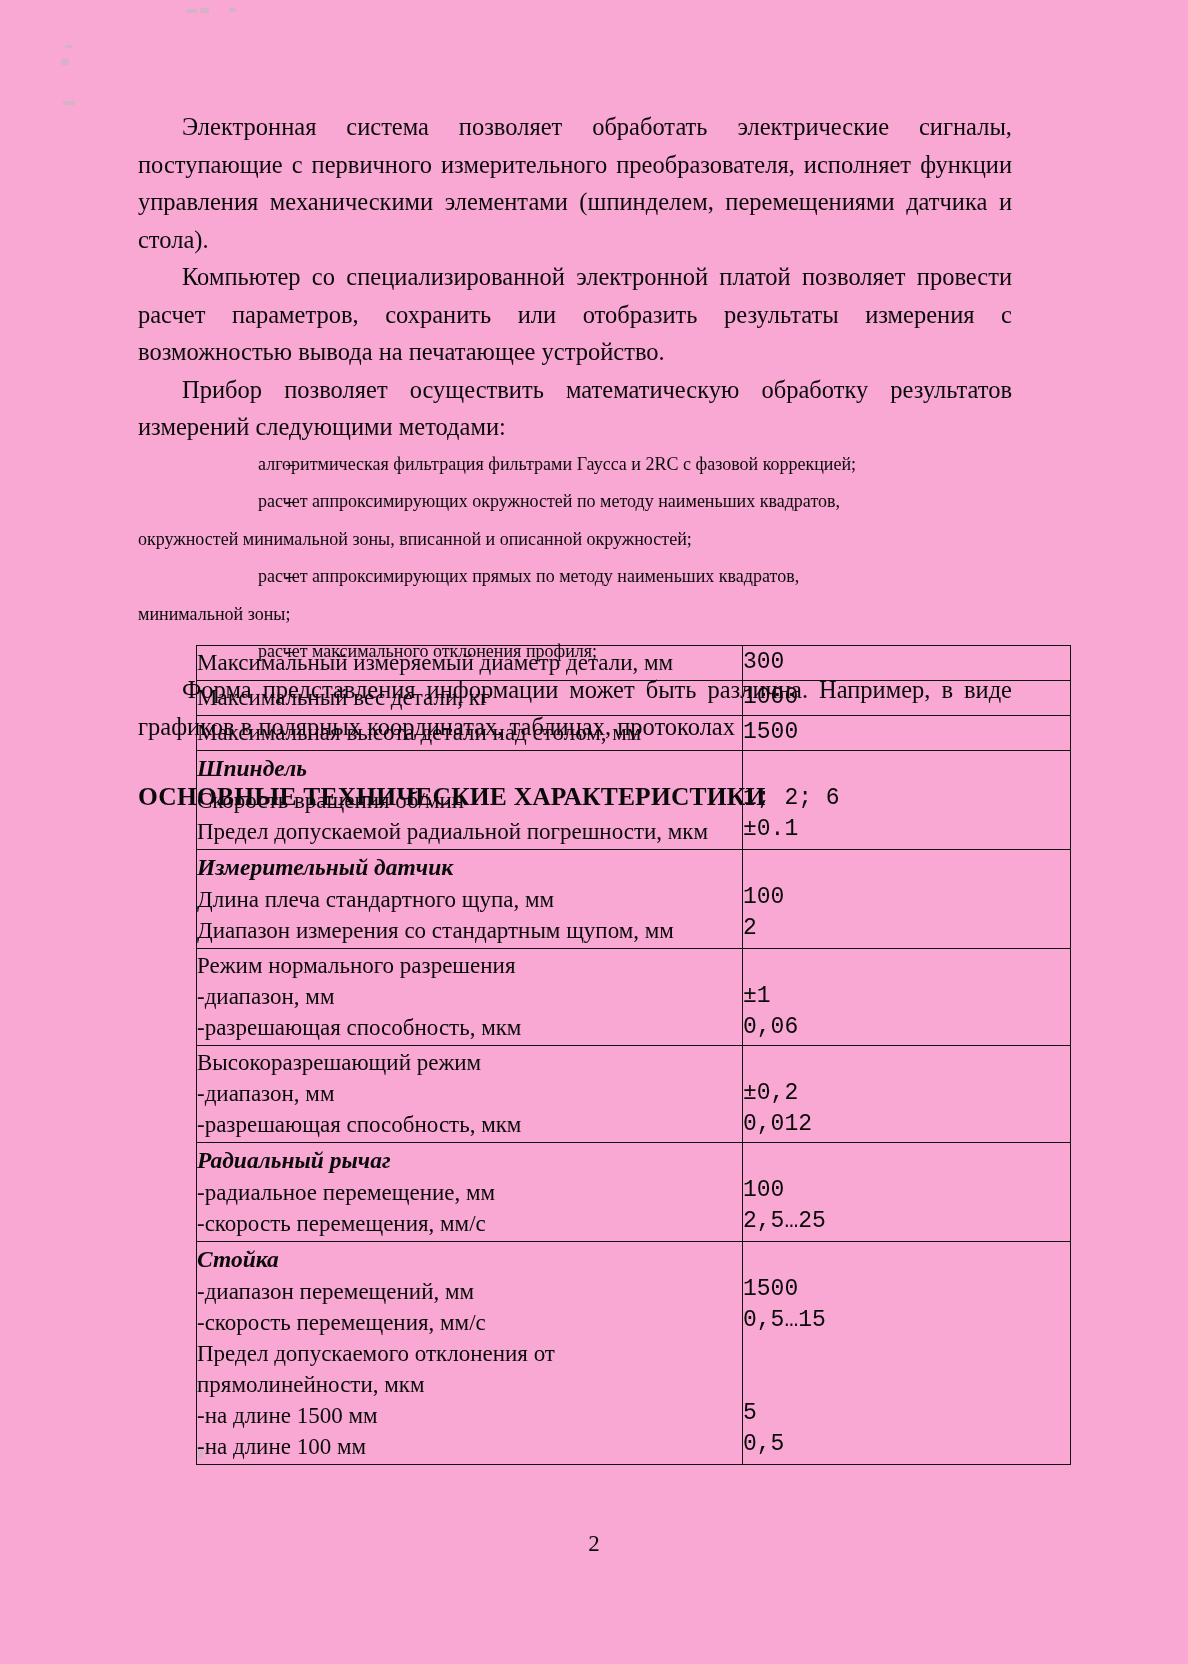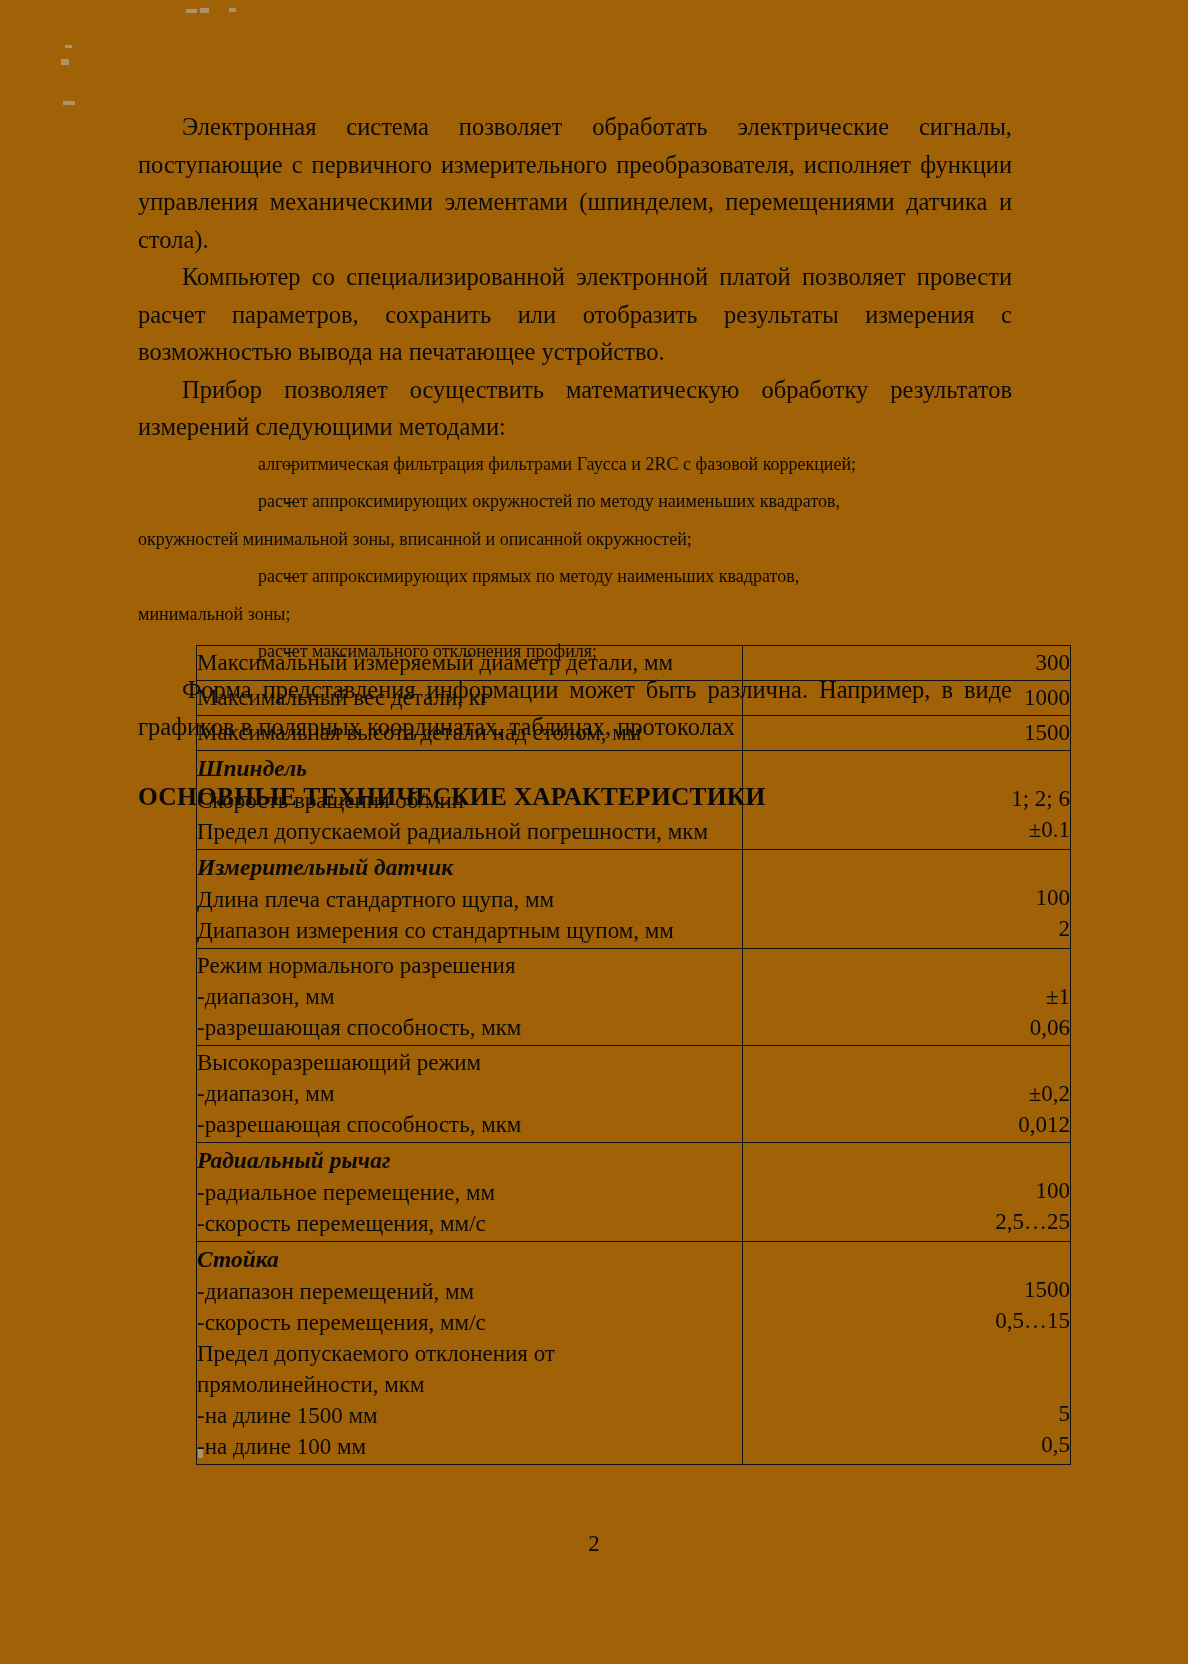--- a/index.html
+++ b/index.html
@@ -12,21 +12,21 @@
     height: 1664px;
     position: relative;
     font-family: "Liberation Serif", "DejaVu Serif", serif;
     color: #0a0a0a;
     overflow: hidden;
   }
 
   .page {
     position: absolute;
     inset: 0;
-    background: #a16207;
+    background: #f9a8d4;
   }
 
   
   .speck {
     position: absolute;
     background: #b9b9b9;
     opacity: .55;
   }
 
   .content {
@@ -106,21 +106,22 @@
     padding: 1px 0 2px 0;
     vertical-align: top;
   }
   td.lbl {
     width: 545px;
     padding-left: 9px;
     text-align: left;
   }
   td.val {
     width: 327px;
-    text-align: right;
+    text-align: left;
+    font-family: Liberation Mono, monospace;
   }
   .grp-title {
     display: block;
     text-align: left;
     font-weight: bold;
     font-style: italic;
     font-size: 23.5px;
     line-height: 33px;
   }
   .ln { display: block; }

